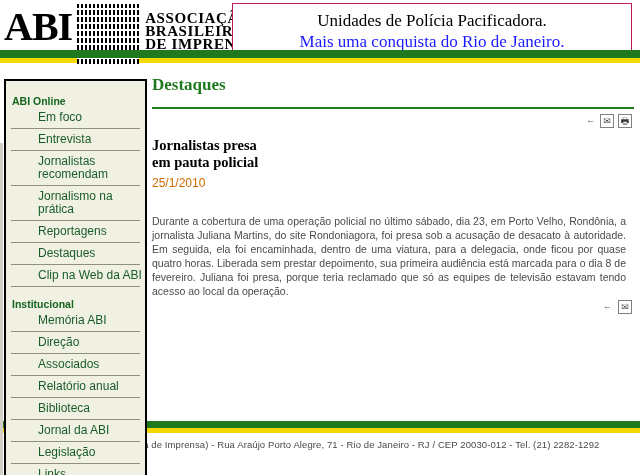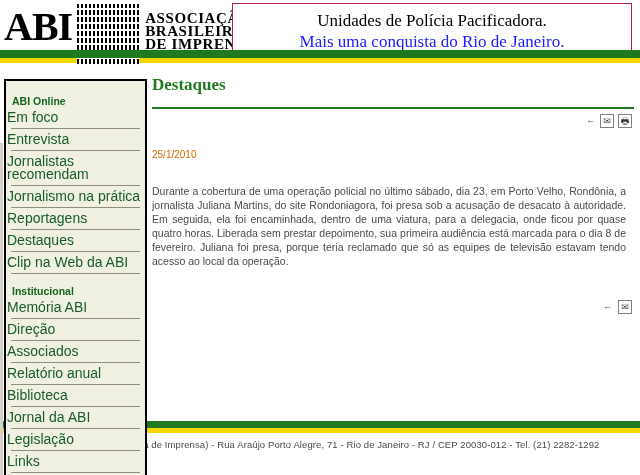--- a/index.html
+++ b/index.html
@@ -130,23 +130,23 @@
     padding: 3px 0 6px 0;
   }
   .side-head {
     font-weight: bold;
     font-size: 10.5px;
     color: #15651f;
     padding: 3px 0 2px 6px;
     margin-top: 8px;
   }
   .side-item {
-    font-size: 14px;
+    font-size: 12px;
     color: #185c2a;
-    padding: 2px 0 2px 1px;
+    padding: 2px 0 2px 32px;
     cursor: pointer;
     line-height: 13px;
   }
   .side-rule {
     height: 1px;
     background: #8f8f7a;
     margin: 2px 5px 2px 5px;
   }
 
   
@@ -196,23 +196,23 @@
   }
   .article-title {
     font-family: "Liberation Serif", serif;
     font-weight: bold;
     font-size: 14.5px;
     color: #000000;
     line-height: 17px;
     margin-top: 8px;
   }
   .article-date {
-    font-size: 10px;
+    font-size: 12px;
     color: #d06a00;
-    margin-top: 20px;
+    margin-top: 5px;
   }
   .article-body {
     font-size: 10.5px;
     color: #4a4a4a;
     line-height: 14px;
     margin-top: 24px;
     text-align: justify;
     width: 474px;
   }
   .bottom-tools {
@@ -320,20 +320,24 @@
   <div class="main">
     <div class="main-title">Destaques</div>
     <div class="main-rule"></div>
 
     <div class="toolbar">
       <div class="tool-btn plain">←</div>
       <div class="tool-btn">✉</div>
       <div class="tool-btn">🖶</div>
     </div>
 
+    <div class="article-title">
+      <div>Jornalistas presa</div>
+      <div>em pauta policial</div>
+    </div>
 
     <div class="article-date">25/1/2010</div>
 
     <div class="article-body">Durante a cobertura de uma operação policial no último sábado, dia 23, em Porto Velho, Rondônia, a jornalista Juliana Martins, do site Rondoniagora, foi presa sob a acusação de desacato à autoridade. Em seguida, ela foi encaminhada, dentro de uma viatura, para a delegacia, onde ficou por quase quatro horas. Liberada sem prestar depoimento, sua primeira audiência está marcada para o dia 8 de fevereiro. Juliana foi presa, porque teria reclamado que só as equipes de televisão estavam tendo acesso ao local da operação.</div>
 
     <div class="bottom-tools">
       <div class="tool-btn plain">←</div>
       <div class="tool-btn">✉</div>
     </div>
   </div>

